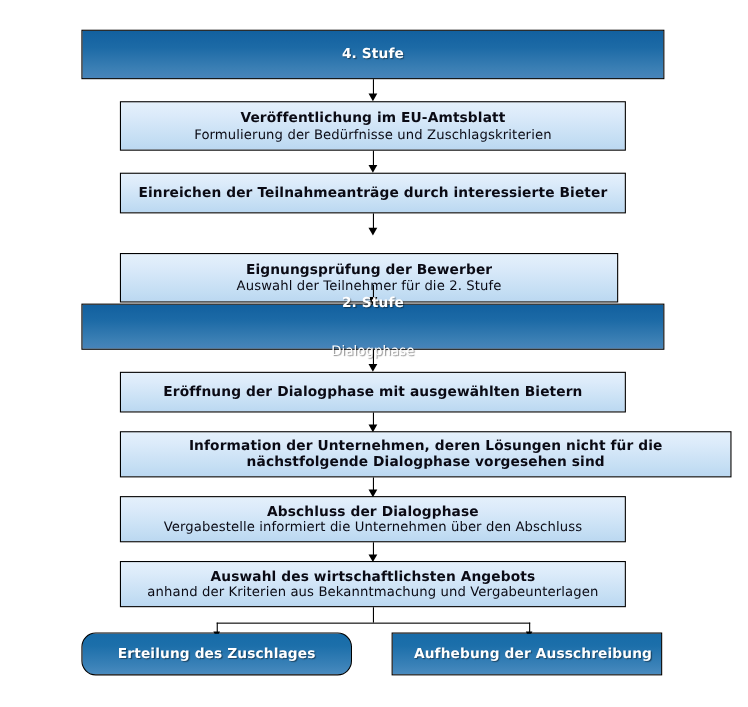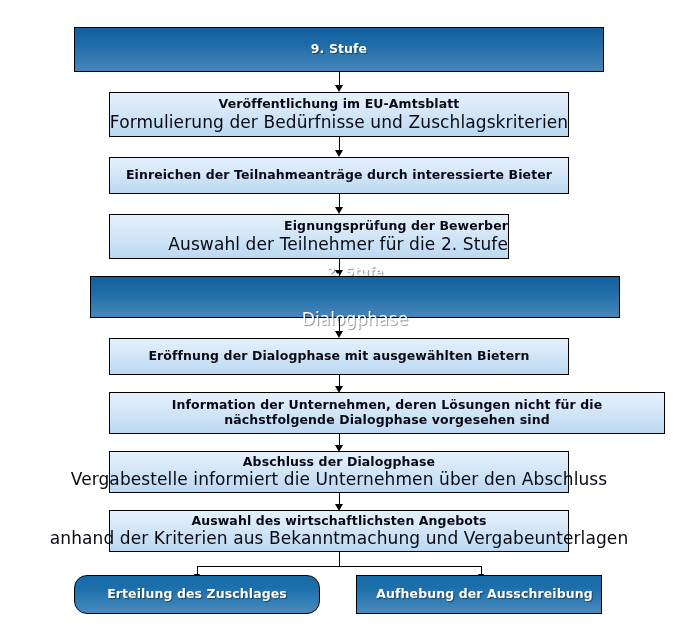--- a/index.html
+++ b/index.html
@@ -53,21 +53,21 @@
 
   .line1 {
     font-weight: bold;
     font-size: 12.5px;
     letter-spacing: 0.1px;
     white-space: nowrap;
   }
   .line1.wrap { white-space: normal; }
   .line2 {
     font-weight: normal;
-    font-size: 17px;
+    font-size: 12px;
     letter-spacing: 0.1px;
     white-space: nowrap;
   }
 
   
   .conn {
     position: absolute;
     background: #000000;
   }
   .conn.v { width: 1px; }
@@ -86,50 +86,50 @@
     border-right-width: 3px;
     border-top-width: 6px;
   }
 </style>
 </head>
 <body>
 
 <div id="flowchart">
 
   <div class="node stage" style="left:74px; top:27px; width:530px; height:45px;">
-    <div class="line1">9. Stufe</div>
+    <div class="line1">4. Stufe</div>
   </div>
 
   <div class="conn v" style="left:339px; top:72px; height:15px;"></div>
   <div class="arrowhead" style="left:335px; top:85px;"></div>
 
   <div class="node step" style="left:109px; top:92px; width:460px; height:45px;">
     <div class="line1">Veröffentlichung im EU-Amtsblatt</div>
     <div class="line2">Formulierung der Bedürfnisse und Zuschlagskriterien</div>
   </div>
 
   <div class="conn v" style="left:339px; top:137px; height:15px;"></div>
   <div class="arrowhead" style="left:335px; top:150px;"></div>
 
   <div class="node step" style="left:109px; top:157px; width:460px; height:37px;">
     <div class="line1">Einreichen der Teilnahmeanträge durch interessierte Bieter</div>
   </div>
 
   <div class="conn v" style="left:339px; top:194px; height:15px;"></div>
   <div class="arrowhead" style="left:335px; top:207px;"></div>
 
-  <div class="node step" style="left:109px; top:214px; width:400px; height:45px;align-items:flex-end;">
+  <div class="node step" style="left:109px; top:230px; width:453px; height:45px;">
     <div class="line1">Eignungsprüfung der Bewerber</div>
     <div class="line2">Auswahl der Teilnehmer für die 2. Stufe</div>
   </div>
 
   <div class="conn v" style="left:339px; top:259px; height:13px;"></div>
   <div class="arrowhead" style="left:335px; top:270px;"></div>
 
-  <div class="node stage" style="left:90px; top:276px; width:530px; height:42px;gap:29px;">
+  <div class="node stage" style="left:74px; top:276px; width:530px; height:42px;gap:29px;">
     <div class="line1">2. Stufe</div>
     <div class="line2">Dialogphase</div>
   </div>
 
   <div class="conn v" style="left:339px; top:318px; height:15px;"></div>
   <div class="arrowhead" style="left:335px; top:331px;"></div>
 
   <div class="node step" style="left:109px; top:338px; width:460px; height:37px;">
     <div class="line1">Eröffnung der Dialogphase mit ausgewählten Bietern</div>
   </div>

